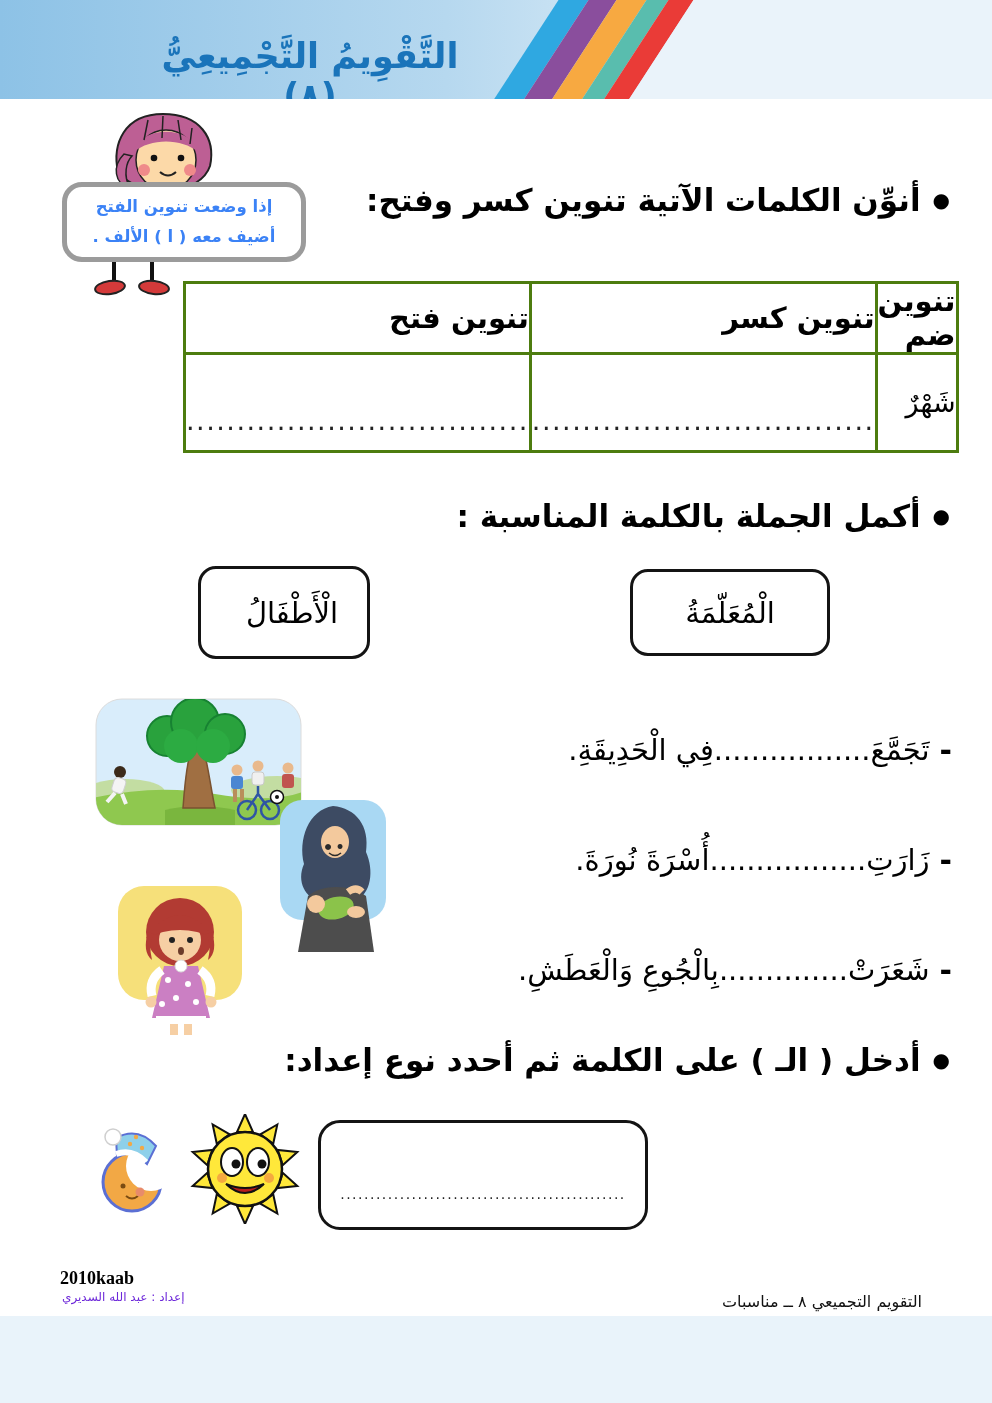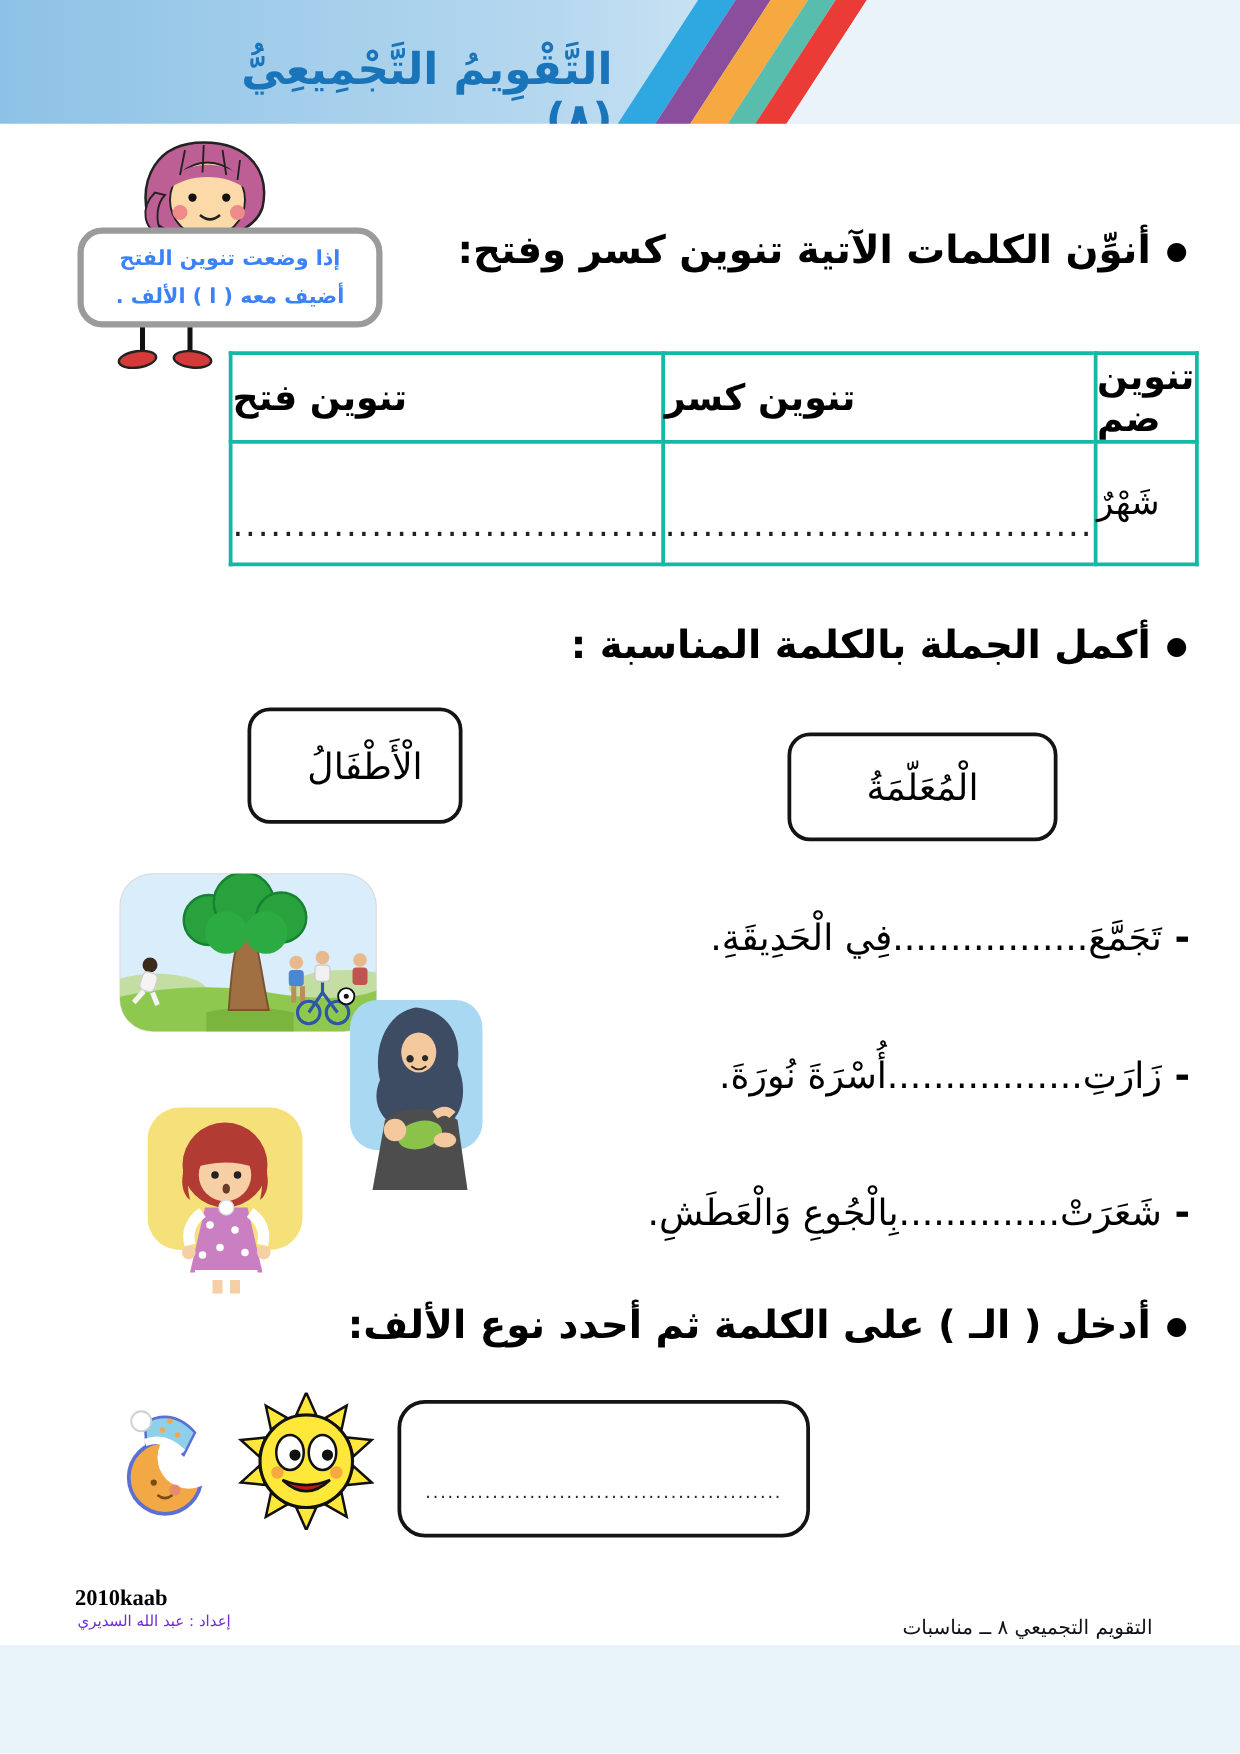--- a/index.html
+++ b/index.html
@@ -4,21 +4,21 @@
 <style>
   * { margin:0; padding:0; box-sizing:border-box; }
   body { background:#ffffff; font-family:"DejaVu Sans", sans-serif; }
   #page { position:relative; width:992px; height:1403px; background:#ffffff; overflow:hidden; }
   .abs { position:absolute; }
   .arab { direction:rtl; font-family:"DejaVu Sans", sans-serif; color:#000; }
 
   
   #header-band { top:0; left:0; width:992px; height:99px;
     background:linear-gradient(to right,#8dc2e6 0%, #b6d8ef 45%, #d4e8f5 65%, #e2eef8 100%); overflow:hidden; }
-  #header-title { top:36px; left:130px; width:360px; text-align:right;
+  #header-title { top:36px; left:130px; width:360px; text-align:center;
     font-size:35px; font-weight:bold; color:#1a74ba; }
   .stripe { top:-10px; height:120px; transform:skewX(-33deg); transform-origin:top left; }
   #stripe-bg-right { top:-10px; left:700px; width:420px; height:120px; background:#eaf3fa;
     transform:skewX(-33deg); transform-origin:top left; }
 
   
   #mascot { top:108px; left:50px; width:280px; height:200px; }
   #mascot-sign { left:12px; top:74px; width:244px; height:80px; background:#fff;
     border:5px solid #9b9b9b; border-radius:20px; display:flex; flex-direction:column;
     justify-content:center; align-items:center; direction:rtl; font-weight:bold; font-size:16.5px;
@@ -26,21 +26,21 @@
   .leg { width:4px; height:24px; background:#111; top:150px; }
   .shoe { width:32px; height:15px; background:#d43a3a; border:2px solid #222; border-radius:50%; top:172px; }
 
   
   .prompt { right:42px; direction:rtl; display:flex; align-items:center; gap:12px;
     font-weight:bold; font-size:31px; color:#000; font-family:"DejaVu Sans",sans-serif; }
   .bullet { font-size:20px; line-height:1; }
 
   
   #tanween-table { border-collapse:collapse; direction:rtl; background:#fff; }
-  #tanween-table td { border:3px solid #14b8a6; text-align:left; vertical-align:middle; }
+  #tanween-table td { border:3px solid #4d7c0f; text-align:right; vertical-align:middle; }
   #tanween-table .th { height:62px; font-weight:bold; font-size:29px; }
   #tanween-table .body-cell { height:98px; font-size:27px; }
   .dots { color:#222; font-size:14px; letter-spacing:1.5px; font-weight:normal; }
   .cell-dots { padding-top:36px; }
 
   
   .card { background:#fff; border:3px solid #141414; border-radius:18px;
     display:flex; align-items:center; justify-content:center;
     direction:rtl; font-size:29px; color:#000; }
 
@@ -121,21 +121,21 @@
         <td class="body-cell dots cell-dots">..................................</td>
       </tr>
     </tbody>
   </table>
 
   <div class="abs prompt" style="top:498px;">
     <span class="bullet">●</span>
     <span>أكمل الجملة بالكلمة المناسبة :</span>
   </div>
 
-  <div class="abs card" style="left:630px; top:586px; width:216px; height:87px;">
+  <div class="abs card" style="left:630px; top:569px; width:200px; height:87px;">
     <span>الْمُعَلّمَةُ</span>
   </div>
   <div class="abs card" style="left:198px; top:566px; width:172px; height:93px;padding-left:16px;">
     <span>الْأَطْفَالُ</span>
   </div>
 
   <svg class="abs" style="left:95px; top:698px;" width="207" height="128" viewBox="0 0 207 128">
     <defs>
         <clipPath id="pc">
           <rect x="1" y="1" width="205" height="126" rx="26"></rect>
@@ -219,21 +219,21 @@
     <path d="M82,90 Q96,100 92,116" stroke="#ffffff" stroke-width="9" fill="none"></path>
     <circle cx="33" cy="122" r="5.5" fill="#f6cfa4"></circle>
     <circle cx="93" cy="122" r="5.5" fill="#f6cfa4"></circle>
     <rect x="38" y="136" width="50" height="8" fill="#ffffff"></rect>
     <rect x="52" y="144" width="8" height="11" fill="#f6cfa4"></rect>
     <rect x="66" y="144" width="8" height="11" fill="#f6cfa4"></rect>
   </svg>
 
   <div class="abs prompt" style="top:1042px;">
     <span class="bullet">●</span>
-    <span>أدخل ( الـ ) على الكلمة ثم أحدد نوع الألف:</span>
+    <span>أدخل ( الـ ) على الكلمة ثم أحدد نوع إعداد:</span>
   </div>
 
   <svg class="abs" style="left:90px; top:1124px;" width="86" height="96" viewBox="0 0 86 96">
     <circle cx="42" cy="58" r="29" fill="#f2a845" stroke="#5b6fd4" stroke-width="3"></circle>
     <circle cx="61" cy="42" r="25" fill="#ffffff"></circle>
     <path d="M26,14 Q48,2 66,22 L57,40 Q40,24 27,32 Z" fill="#8ed0ea" stroke="#5b6fd4" stroke-width="2"></path>
     <circle cx="40" cy="20" r="2.2" fill="#f2a845"></circle>
       <circle cx="52" cy="24" r="2.2" fill="#f2a845"></circle>
     <circle cx="46" cy="13" r="2.2" fill="#f2a845"></circle>
     <path d="M26,30 Q42,24 56,38" stroke="#ffffff" stroke-width="6" fill="none"></path>

